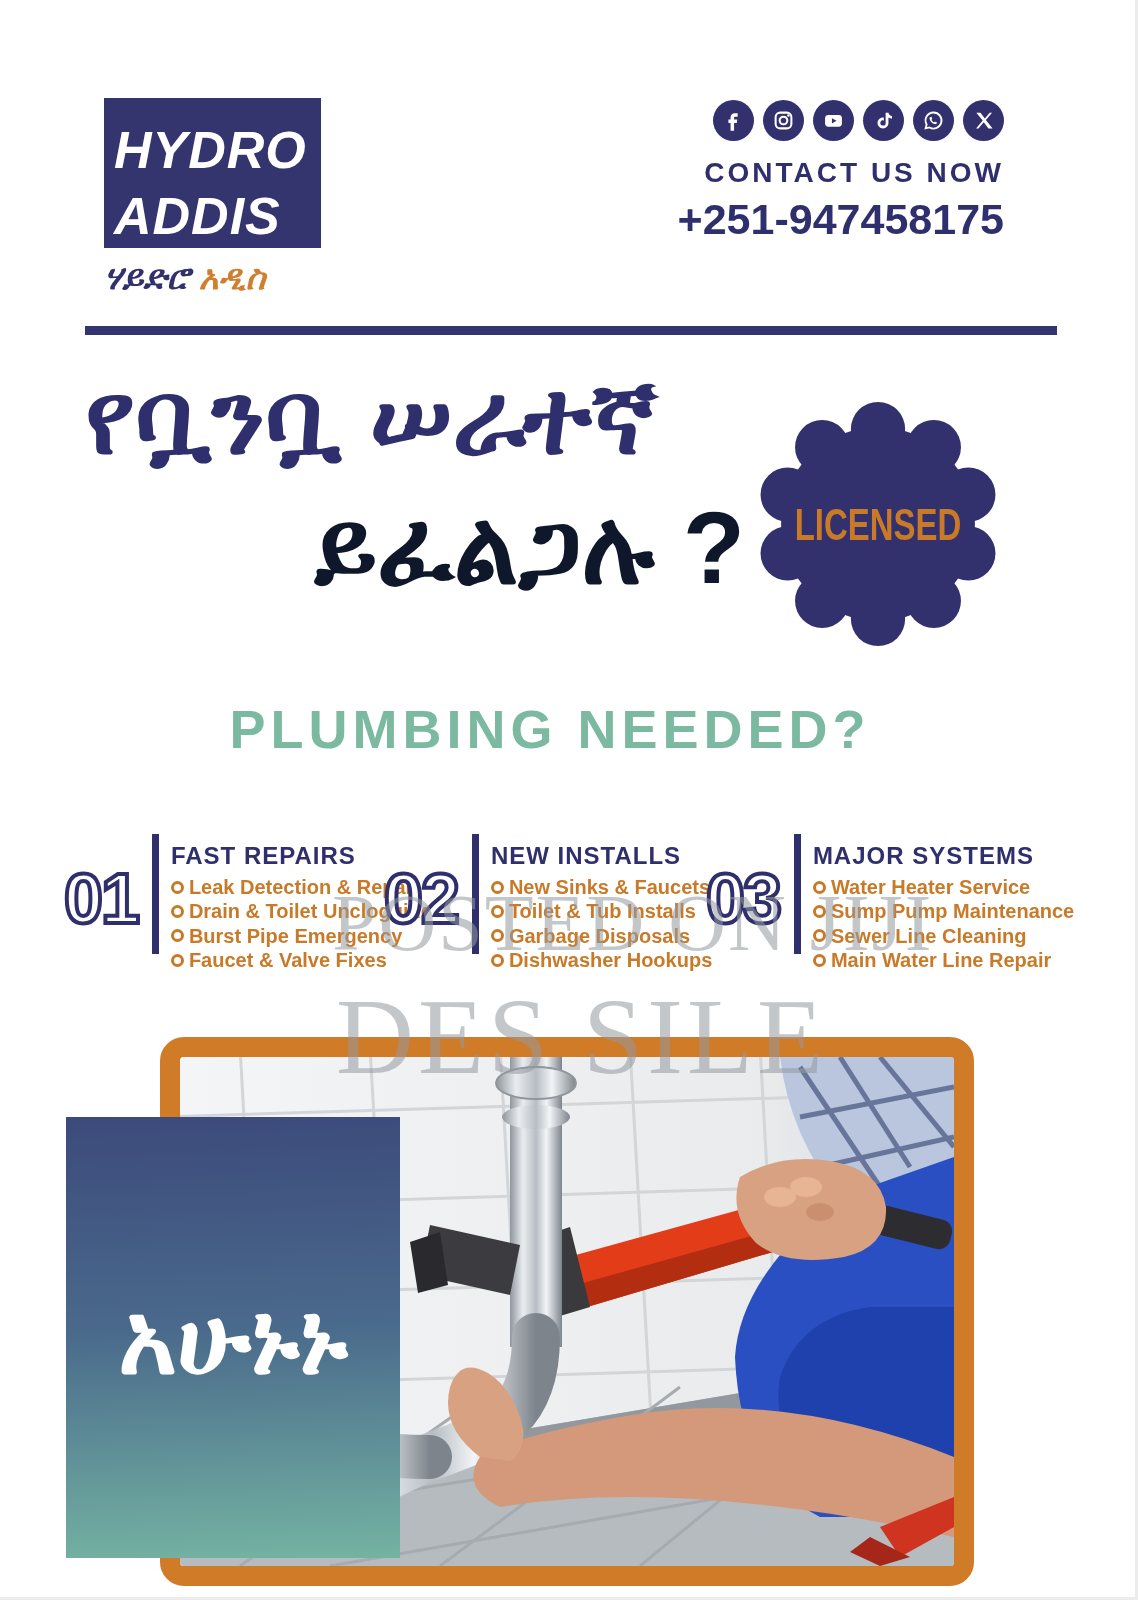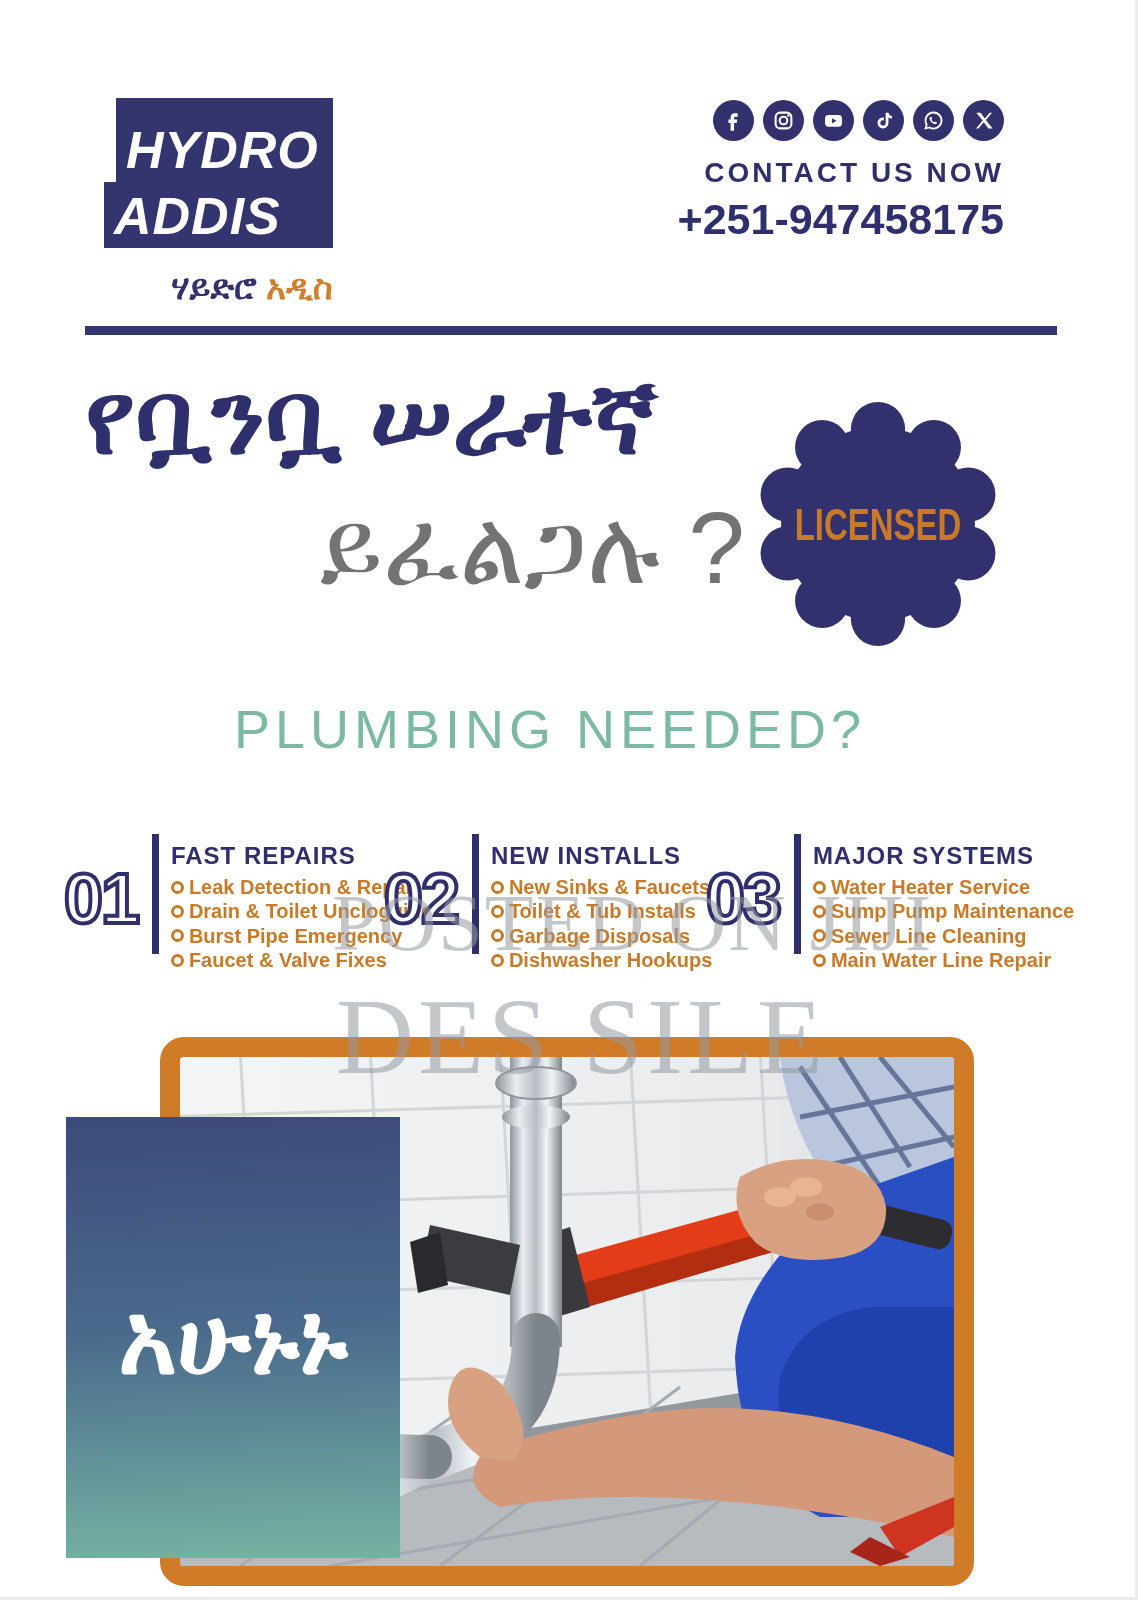--- a/index.html
+++ b/index.html
@@ -4,44 +4,44 @@
 <style>
   * { margin:0; padding:0; box-sizing:border-box; }
   body { background:#ffffff; font-family:"Liberation Sans", sans-serif; }
   .poster{ position:relative; width:1138px; height:1600px; background:#ffffff; overflow:hidden;
            box-shadow: inset -3px -3px 0 #ececec; }
 
   
   .logo{ position:absolute; left:104px; top:98px; }
   .logo-row{ display:block; background:#34346f; color:#ffffff; font-weight:bold; font-style:italic;
              letter-spacing:1px; padding:8px 14px 6px 10px; line-height:1; }
-  .logo-row.r1{ font-size:52px; padding-top:26px;margin-left:12px; }
+  .logo-row.r1{ font-size:52px; padding-top:26px; }
   .logo-row.r2{ font-size:52px; margin-top:0px; }
-  .logo-amh{ margin-top:20px; font-size:34px; font-weight:bold; text-align:right; white-space:nowrap; }
+  .logo-amh{ margin-top:10px; font-size:34px; font-weight:bold; text-align:left; white-space:nowrap;font-style:italic; }
   .logo-amh .c1{ color:#32316e; } .logo-amh .c2{ color:#cf7f2e; }
 
   .contact{ position:absolute; right:134px; top:100px; text-align:right; }
   .social-row{ display:flex; justify-content:flex-end; gap:9px; margin-bottom:16px; }
   .social{ width:41px; height:41px; border-radius:50%; background:#32316e; display:flex;
            align-items:center; justify-content:center; }
   .social svg{ width:27px; height:27px; display:block; }
   .contact-heading{ color:#2f2f6d; font-weight:bold; font-size:28px; letter-spacing:3px; margin-bottom:8px; }
   .phone{ color:#2f2f6d; font-weight:800; font-size:43px; letter-spacing:0px; line-height:1.05; }
 
   .divider{ position:absolute; left:85px; top:326px; width:972px; height:9px; background:#34346f; }
 
   
   .headline{ position:absolute; left:85px; top:352px; width:660px; }
   .headline .l1{ color:#2f2f6d; font-size:102px; font-weight:bold; line-height:1.3; text-align:left; white-space:nowrap; }
-  .headline .l2{ color:#737373; font-size:102px; font-weight:normal; line-height:1.25; text-align:right; white-space:nowrap; }
+  .headline .l2{ color:#0f172a; font-size:102px; font-weight:bold; line-height:1.25; text-align:right; white-space:nowrap; }
 
   .badge{ position:absolute; left:752px; top:398px; width:252px; height:252px; }
 
   .plumbing{ position:absolute; left:0; top:698px; width:1100px; text-align:center;
-             color:#7cb9a1; font-size:54px; font-weight:normal; letter-spacing:5px; }
+             color:#7cb9a1; font-size:54px; font-weight:bold; letter-spacing:5px; }
 
   
   .services{ position:absolute; left:0; top:828px; width:1138px; height:140px; }
   .col{ position:absolute; display:flex; align-items:flex-start; }
   .col1{ left:64px; } .col2{ left:384px; } .col3{ left:706px; }
   .num{ font-size:70px; font-weight:800; line-height:1; margin-top:36px; margin-right:10px;
         color:#2f2f6d; -webkit-text-fill-color:#ffffff; -webkit-text-stroke:4px #2f2f6d; letter-spacing:-2px; }
   .vbar{ width:7px; height:120px; background:#2f2f6d; margin:6px 12px 0 4px; flex:none; }
   .col-body{ padding-top:14px; }
   .col-title{ color:#2f2f6d; font-weight:bold; font-size:24px; letter-spacing:1px; margin-bottom:5px; white-space:nowrap; }

